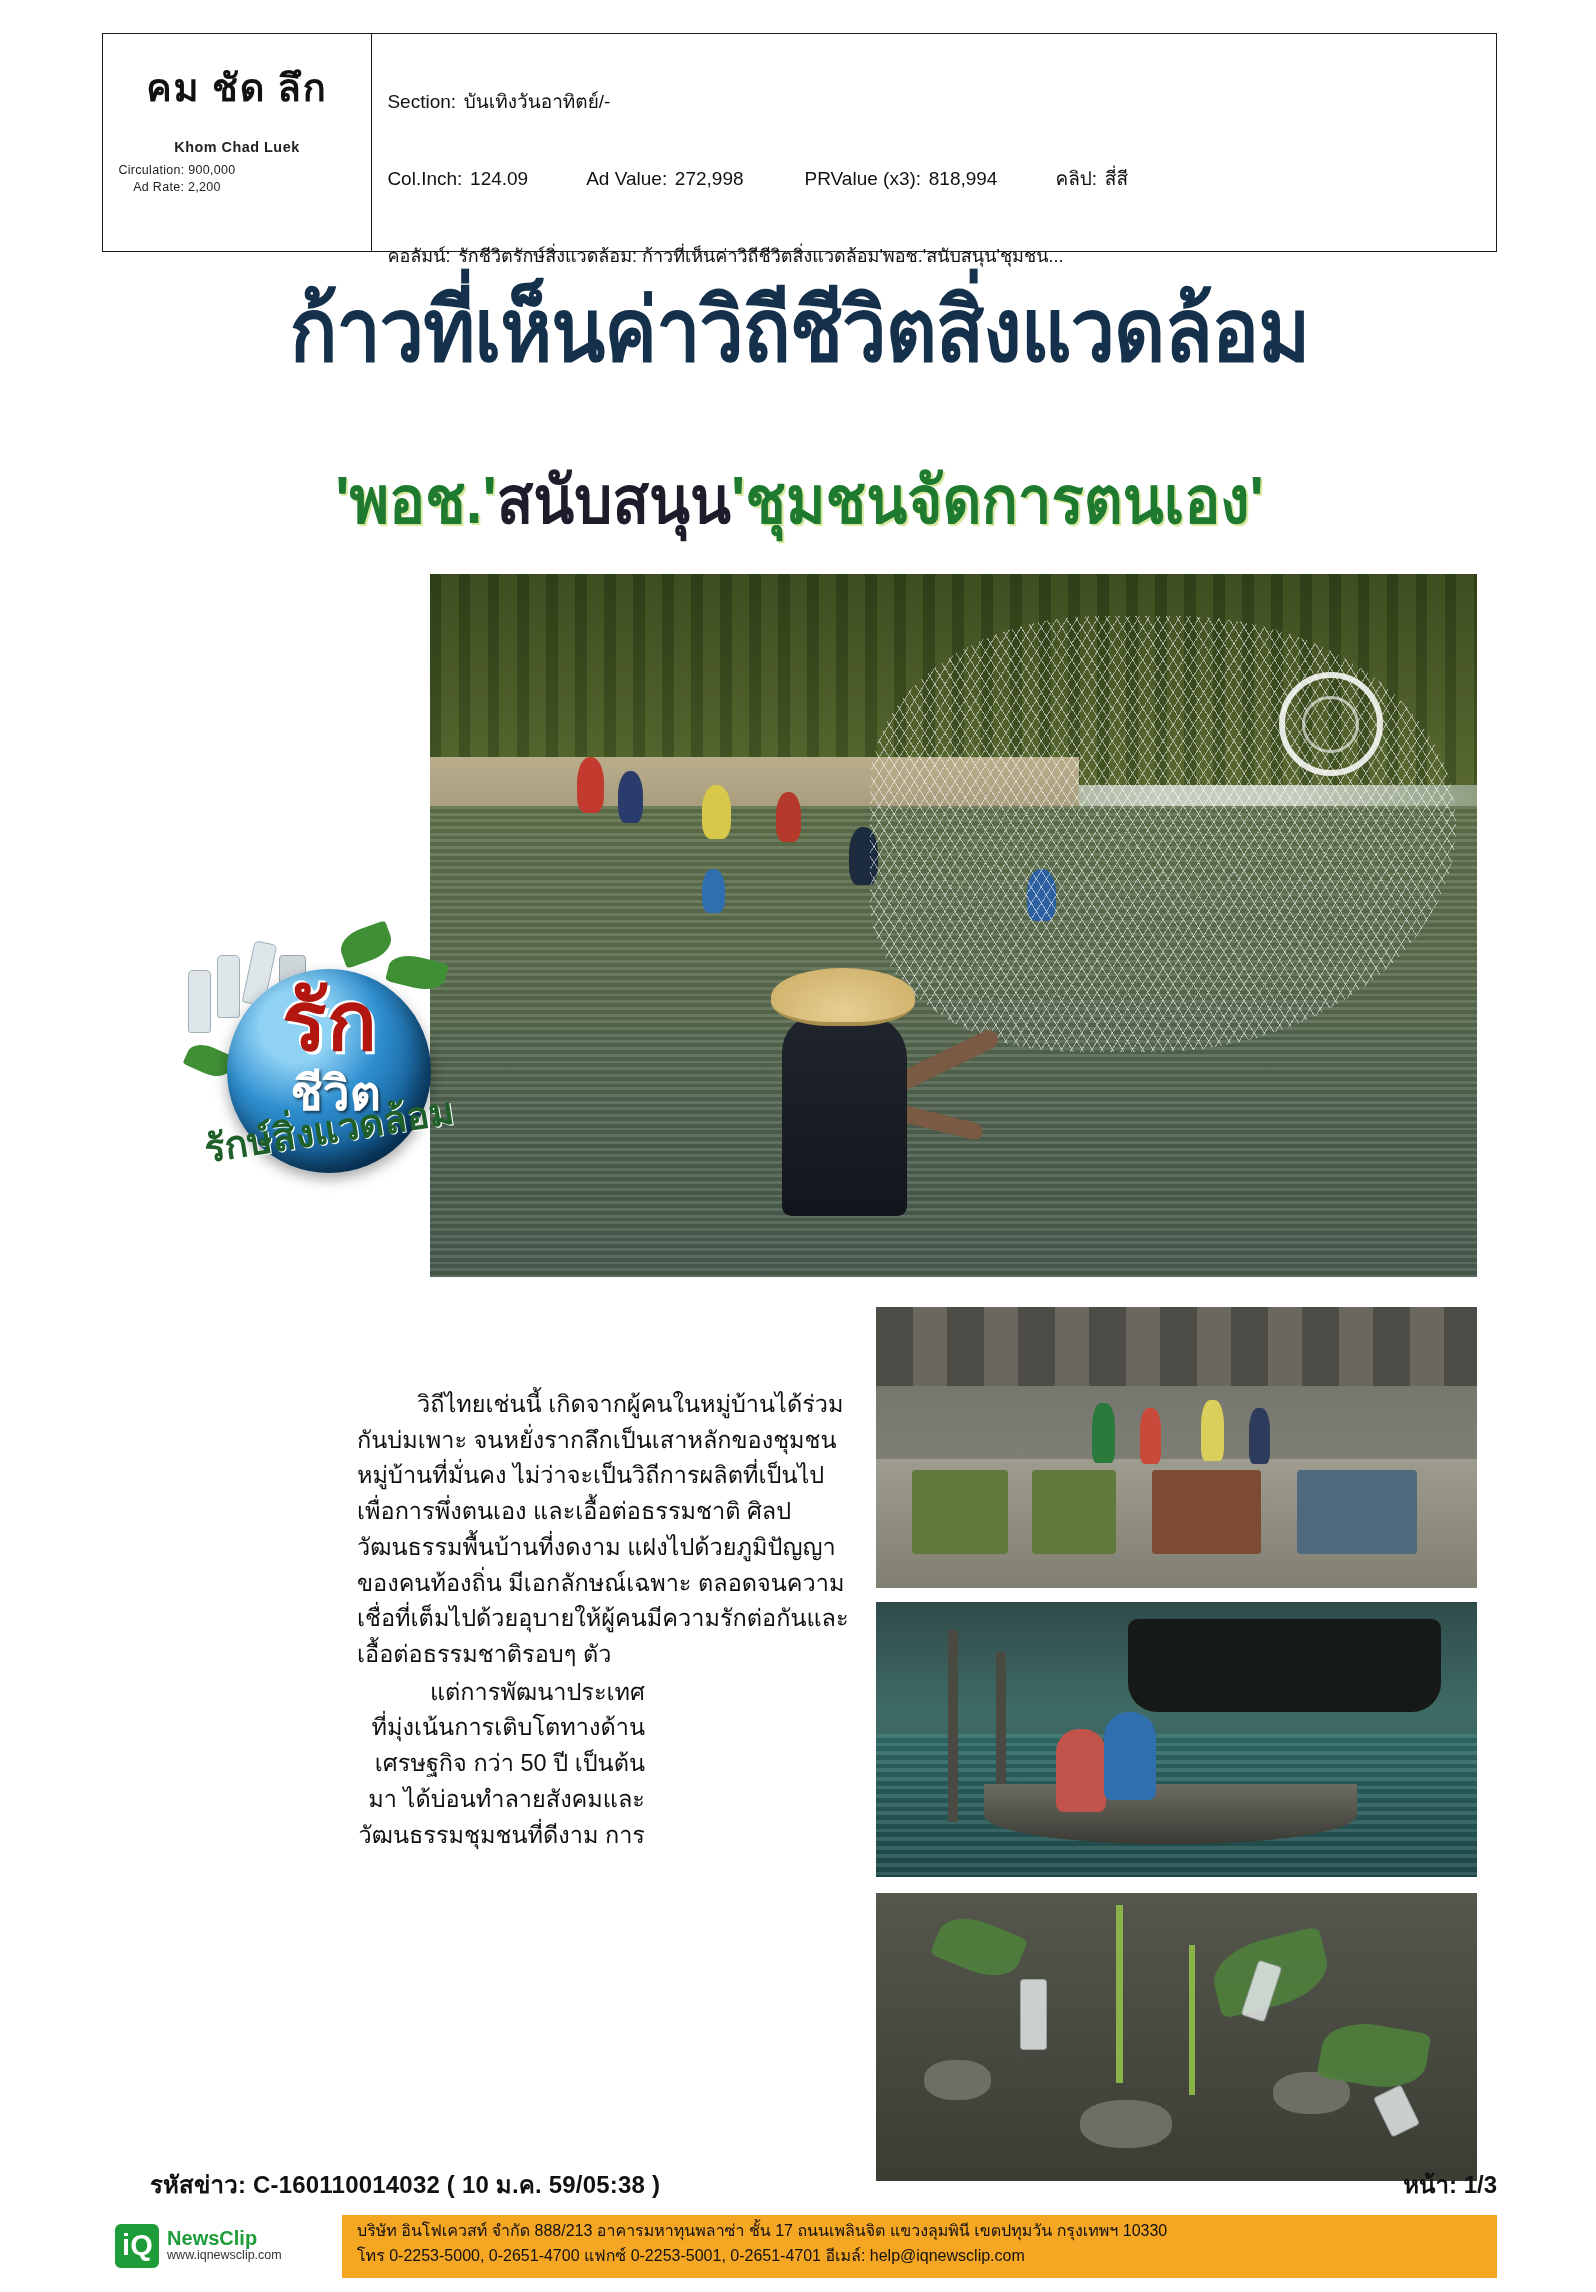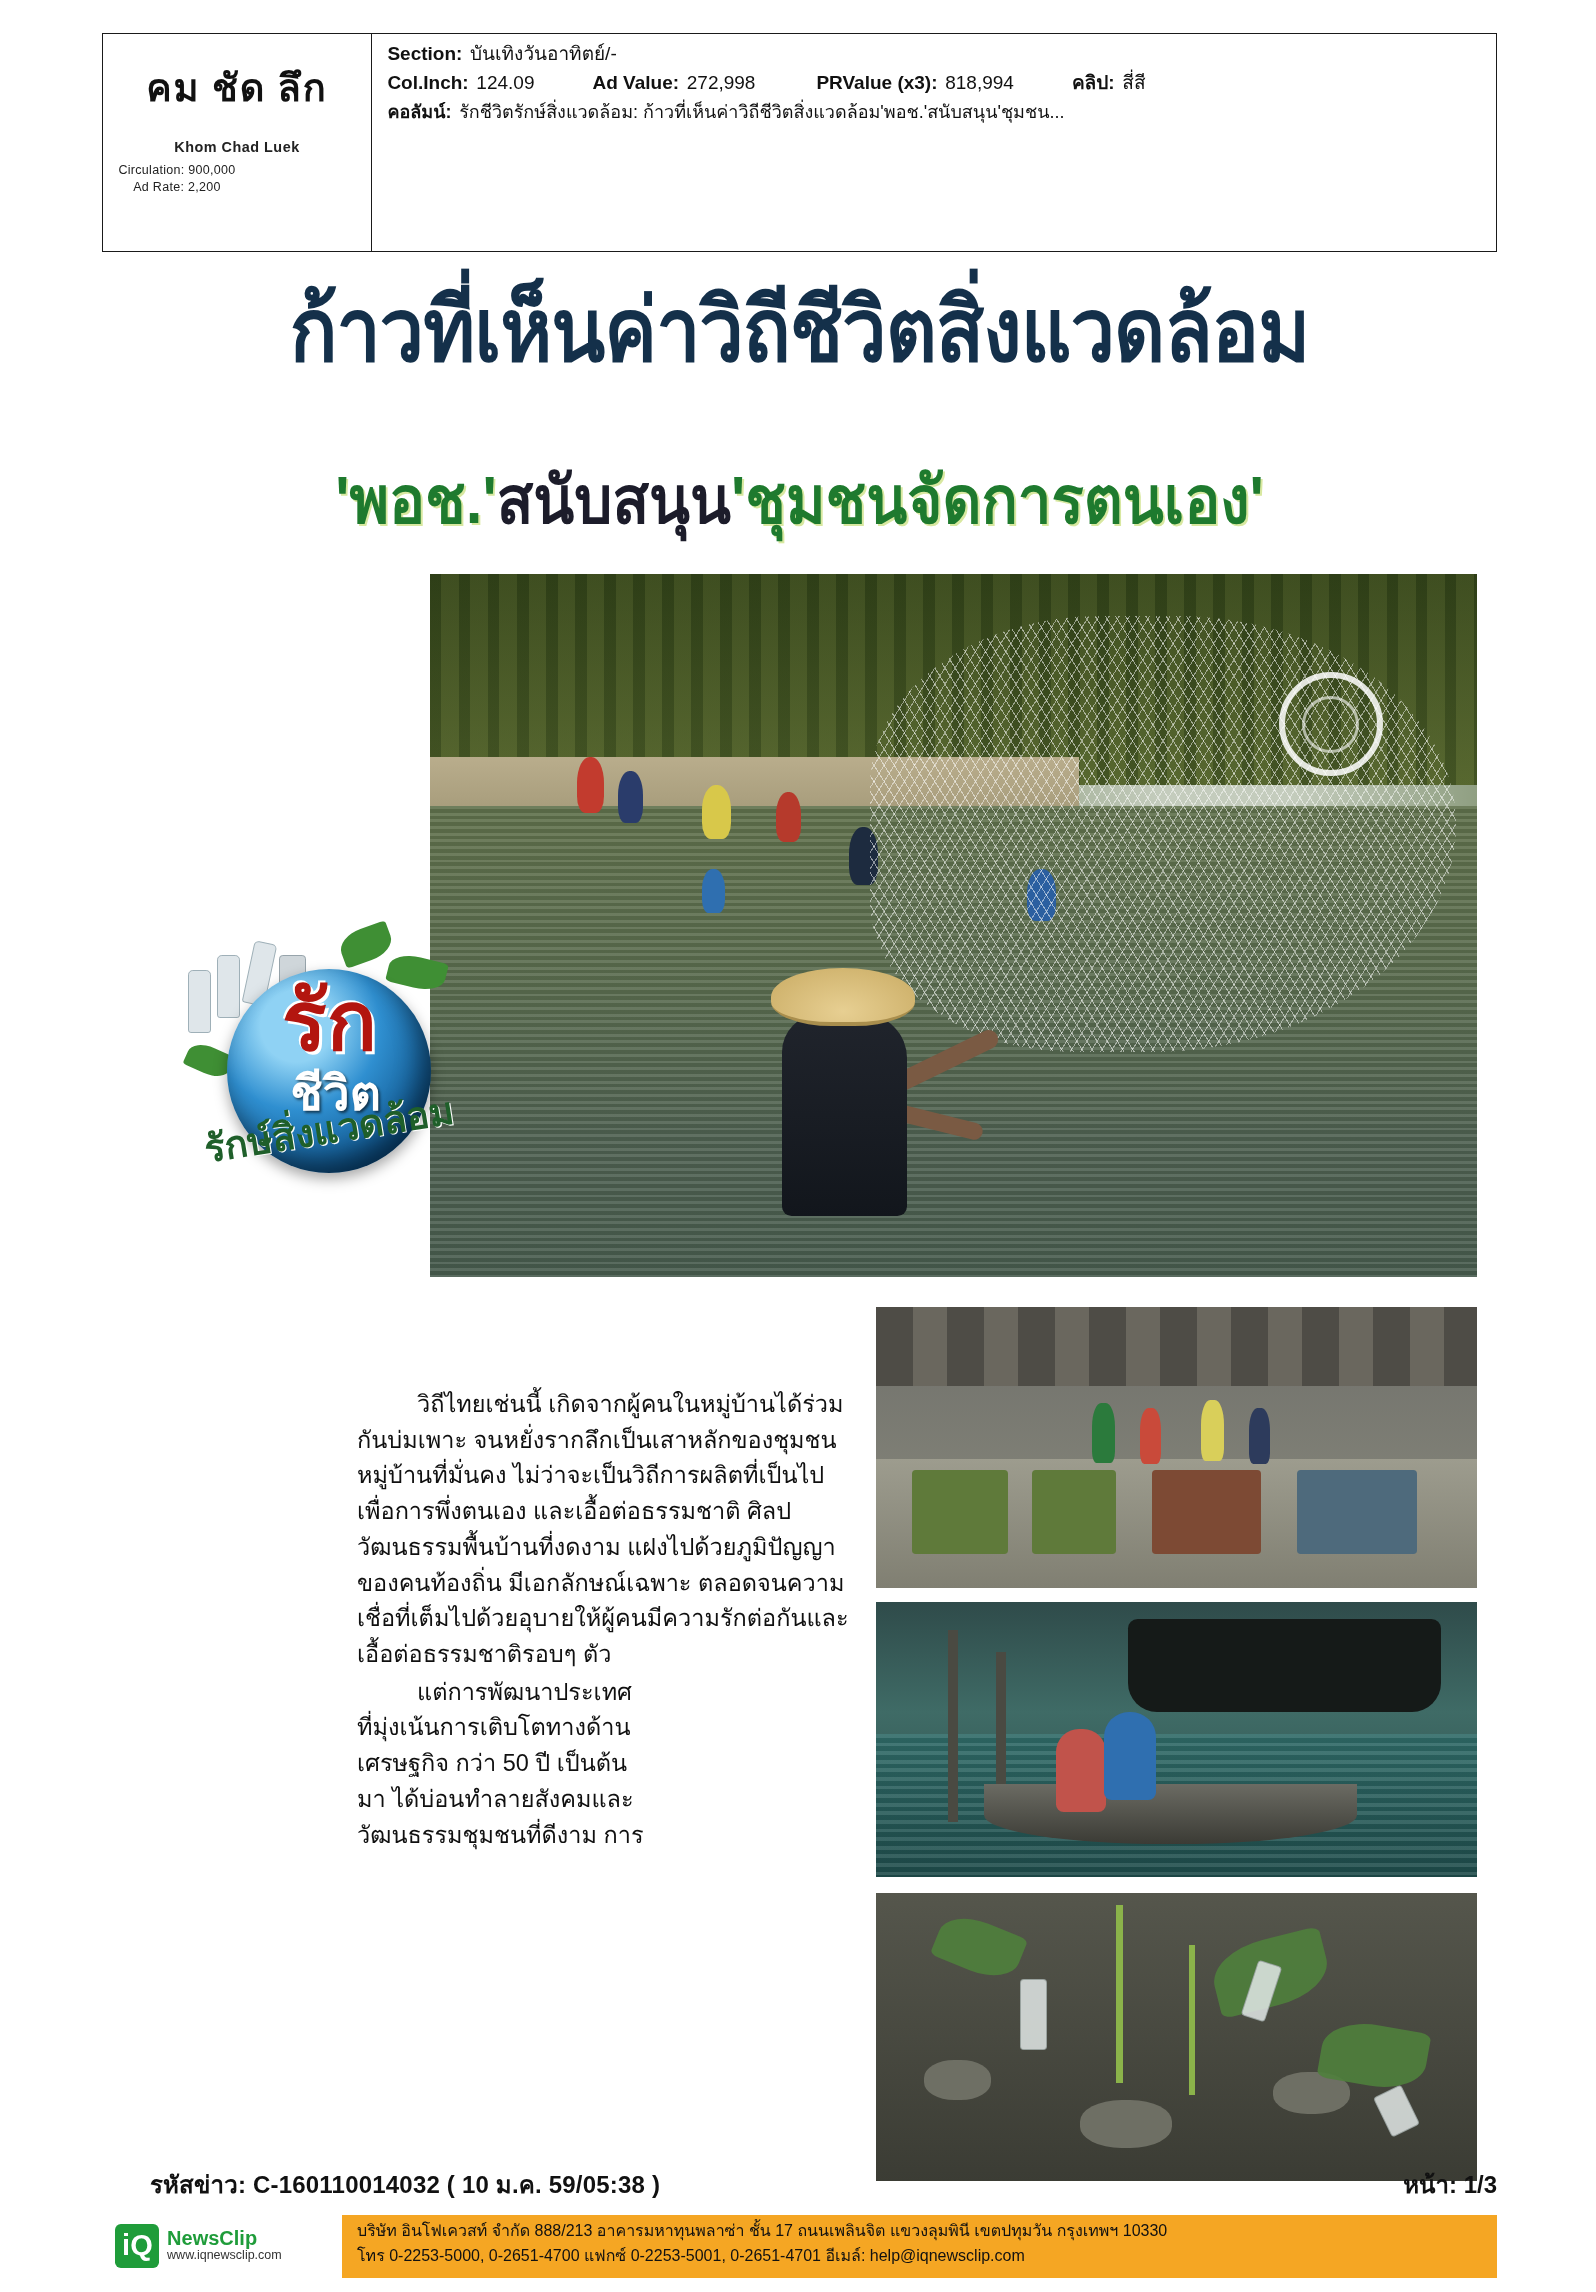--- a/index.html
+++ b/index.html
@@ -51,21 +51,21 @@
   }
   .brand-meta div { margin-bottom:3.8px; letter-spacing:0.3px; }
 
   .infocell {
     flex:1; box-sizing:border-box;
     padding:9.6px 13.4px 5.8px 15.4px;
     font-size:19px;
     line-height:1.0;
   }
   .inforow { display:flex; align-items:baseline; margin-bottom:10.6px; }
-  .lbl { font-weight:bold; margin-right:7.7px; white-space:nowrap; }
+  .lbl { font-weight:normal; margin-right:7.7px; white-space:nowrap;margin-top:48px; }
   .val { white-space:nowrap; }
   .gap-a { margin-left:83px; }
   .gap-b { margin-left:106px; }
   .gap-c { margin-left:58px; }
   .gap-d { margin-left:61px; }
   .colrow { font-size:18px; }
 
   
   .headline1 {
     position:absolute; left:108px; top:267px; width:1383px;
@@ -210,21 +210,21 @@
   
   .bodytext {
     position:absolute; left:357px; top:1387px; width:500px;
     font-size:23.5px; line-height:1.52;
     color:#101010;
     text-align:left;
   }
   .bodytext p { margin:0 0 1.9px 0; }
   .bodytext .indent { text-indent:60px; }
   .bodytext b { font-weight:bold; }
-  .narrow { width:288px; }
+  .narrow { width:288px;text-align:right; }
 
   
   .photo-market {
     position:absolute; left:876px; top:1307px; width:601px; height:281px;
     background:linear-gradient(#6f6f6a, #8a8b7e);
     overflow:hidden;
   }
   .pmk-roof {
     position:absolute; left:0; right:0; top:0; height:28%;
     background:repeating-linear-gradient(90deg,#4e4c46 0 37px,#6a675e 37px 71px);

